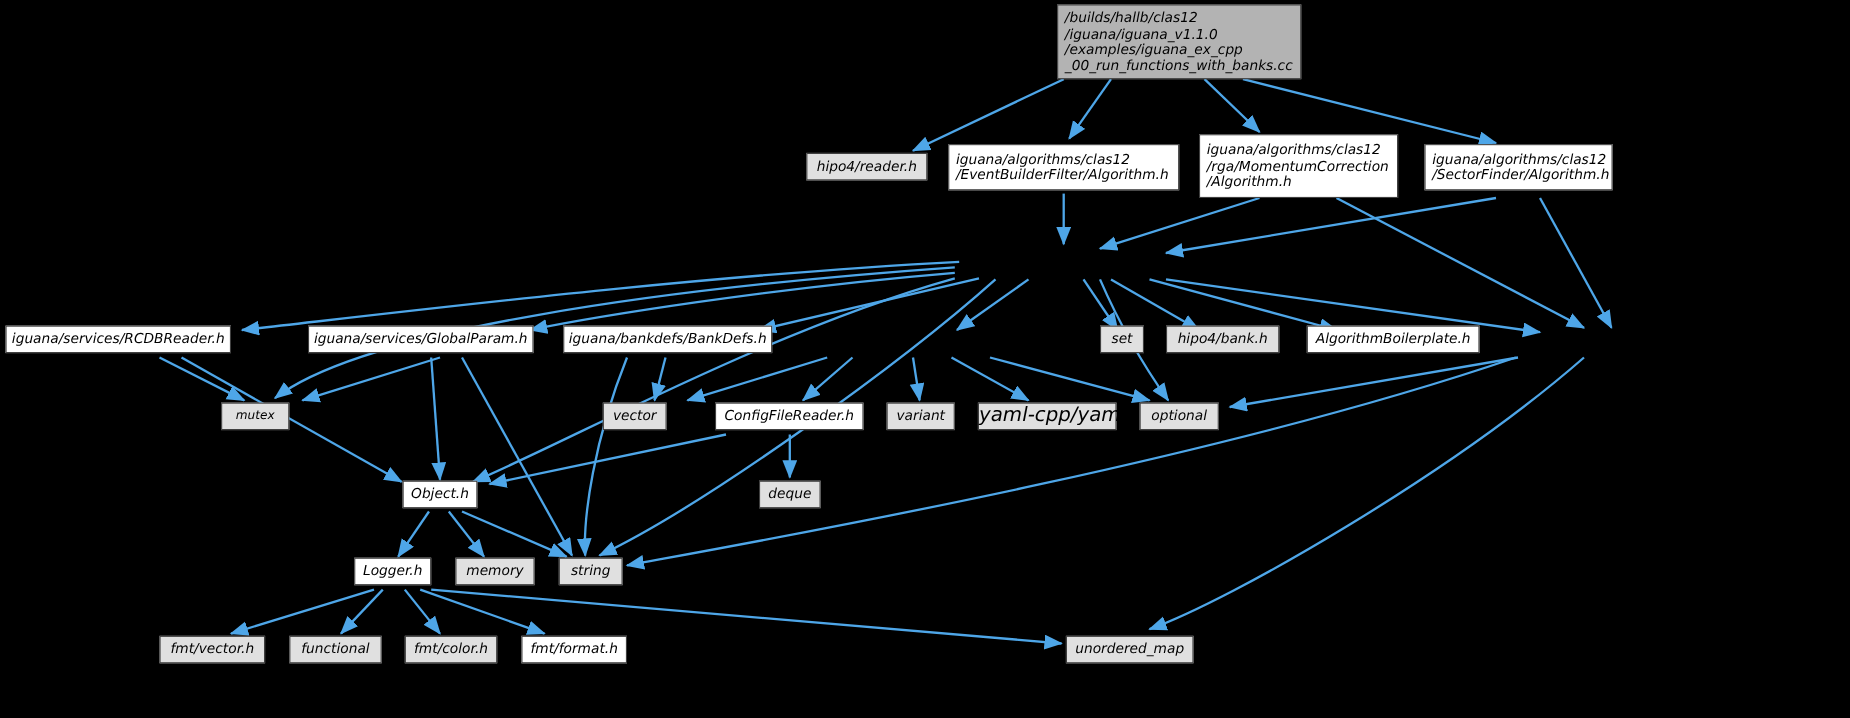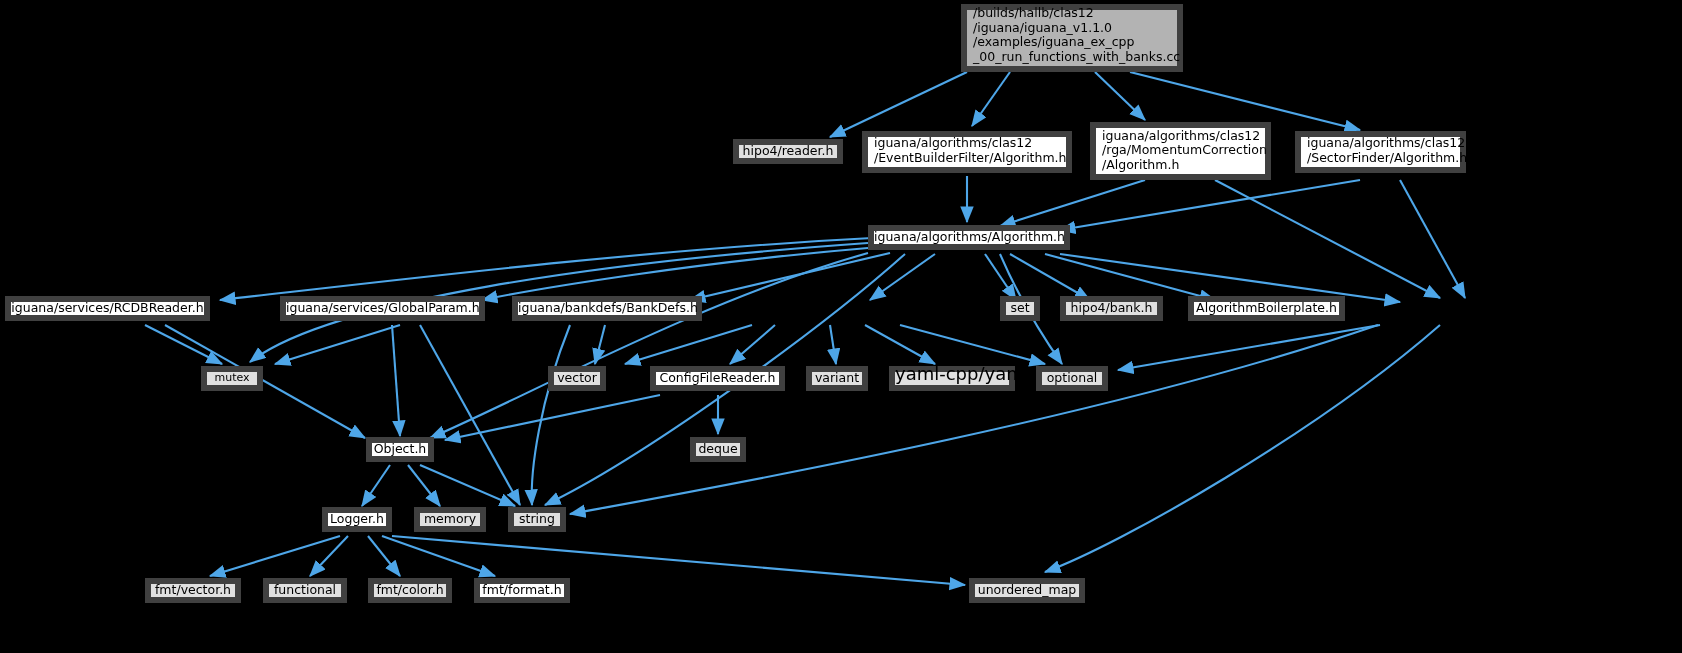--- a/index.html
+++ b/index.html
@@ -14,26 +14,27 @@
   svg#edges{
     position:absolute;left:0;top:0;width:1682px;height:653px;
     pointer-events:none;
   }
   .node{
     position:absolute;
     box-sizing:border-box;
     display:flex;
     flex-direction:column;
     align-items:flex-start;
-    justify-content:flex-end;
-    border:6px solid #15803d;
+    justify-content:center;
+    border:1px solid #15803d;
     color:#000;
     line-height:1.16;
     white-space:pre;
     z-index:3;
+    font-style:italic;
   }
   .node.center{align-items:center;}
   .node .lbl{display:block;width:100%;}
   
   .n-root{background:#b3b3b3;border-color:#404040;}
   
   .n-sys{background:#e0e0e0;border-color:#404040;}
   
   .n-hdr{background:#ffffff;border-color:#404040;}
   .pad{padding:2px 6px;}
@@ -159,23 +160,20 @@
     <span class="lbl">iguana/algorithms/clas12
 /rga/MomentumCorrection
 /Algorithm.h</span>
   </div>
 
   <div class="node n-hdr pad" style="left:1295px;top:131px;width:171px;height:42px;font-size:12.5px;">
     <span class="lbl">iguana/algorithms/clas12
 /SectorFinder/Algorithm.h</span>
   </div>
 
-  <div class="node n-hdr center" style="left:868px;top:225px;width:202px;height:25px;font-size:12.5px;">
-    <span class="lbl" style="text-align:center">iguana/algorithms/Algorithm.h</span>
-  </div>
 
   <div class="node n-hdr center" style="left:5px;top:296px;width:205px;height:25px;font-size:12.5px;">
     <span class="lbl" style="text-align:center">iguana/services/RCDBReader.h</span>
   </div>
 
   <div class="node n-hdr center" style="left:280px;top:296px;width:205px;height:25px;font-size:12.5px;">
     <span class="lbl" style="text-align:center">iguana/services/GlobalParam.h</span>
   </div>
 
   <div class="node n-hdr center" style="left:512px;top:296px;width:190px;height:25px;font-size:12.5px;">

